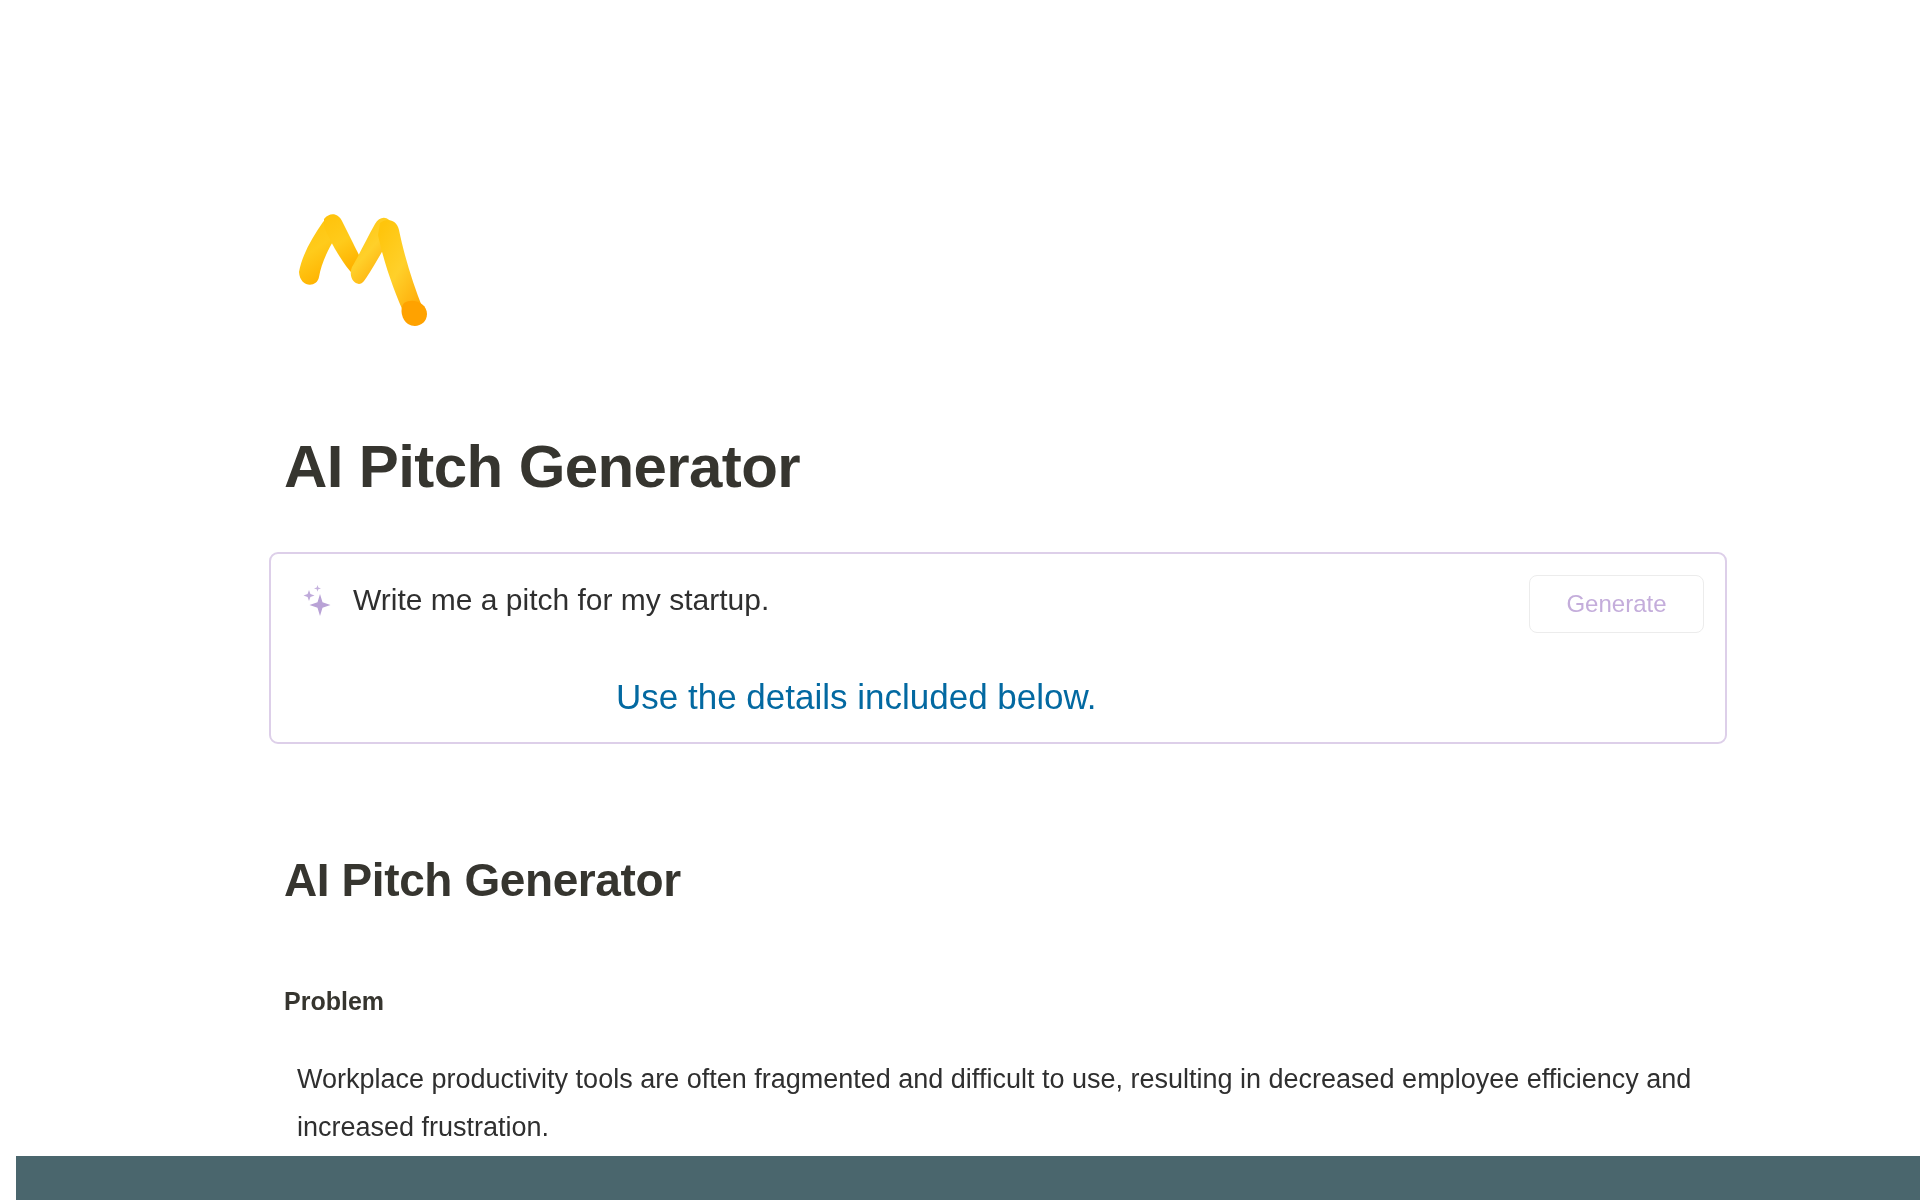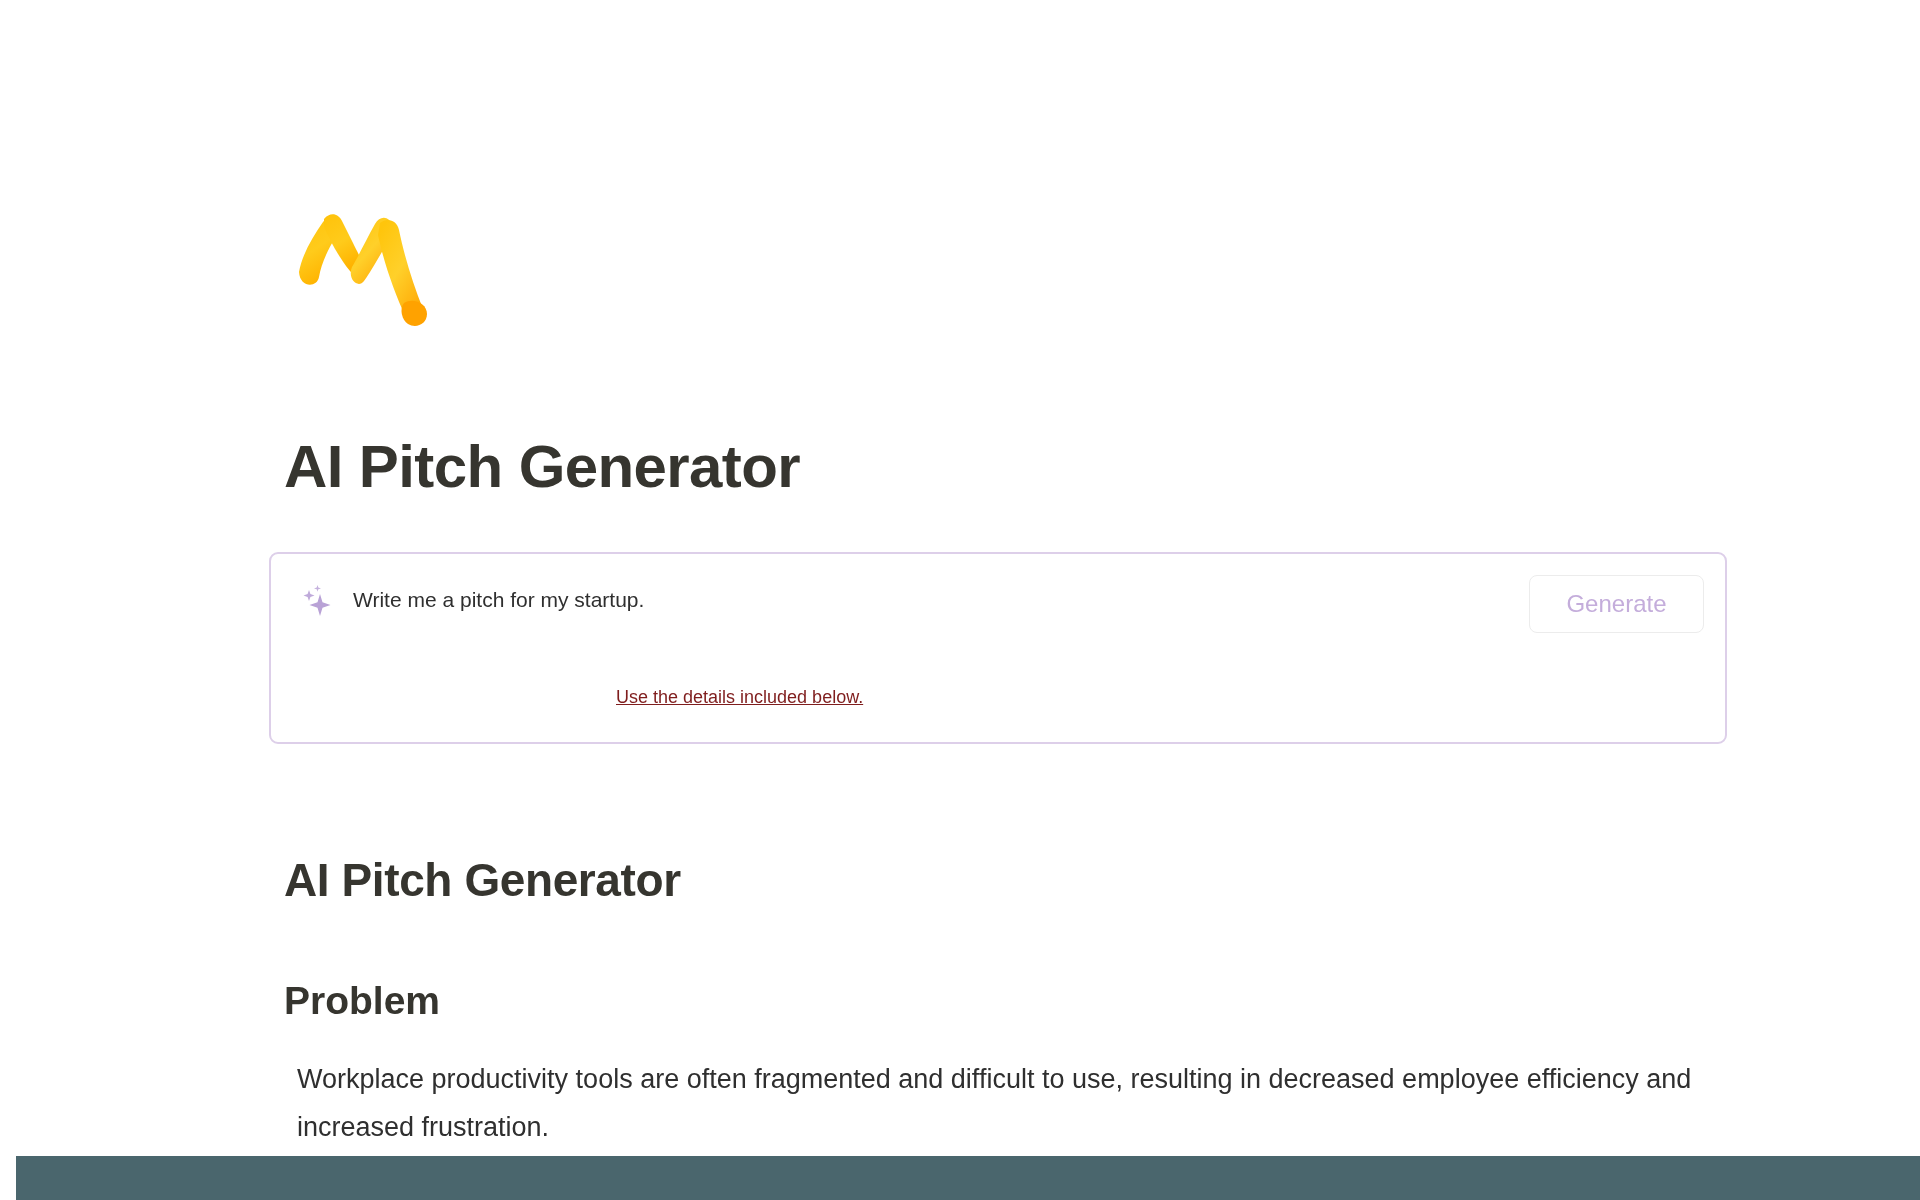--- a/index.html
+++ b/index.html
@@ -68,34 +68,33 @@
   }
   .sparkle-icon {
     width: 34px;
     height: 34px;
     margin-right: 18px;
     flex: none;
     margin-top: 3px;
   }
   .sparkle-icon svg { display:block; }
   .prompt-line-1 {
-    font-size: 21px;
+    font-size: 30px;
     line-height: 38px;
     color: #2f2f2f;
     white-space: nowrap;
   }
   .prompt-line-2 {
     position: absolute;
     left: 345px;
     top: 124px;
-    font-size: 18px;
+    font-size: 35px;
     line-height: 38px;
-    color: #7f1d1d;
-    white-space: nowrap;
-    text-decoration: underline;
+    color: #0369a1;
+    white-space: nowrap;
   }
   .generate-btn {
     position: absolute;
     right: 21px;
     top: 21px;
     width: 175px;
     height: 58px;
     box-sizing: border-box;
     border: 1.5px solid #ececec;
     border-radius: 8px;
@@ -119,21 +118,21 @@
     line-height: 56px;
     font-weight: bold;
     color: #36352f;
     letter-spacing: -0.4px;
     white-space: nowrap;
   }
   .section-heading {
     position: absolute;
     left: 268px;
     top: 980px;
-    font-size: 39px;
+    font-size: 25px;
     line-height: 42px;
     font-weight: bold;
     color: #36352f;
     white-space: nowrap;
   }
   .section-body {
     position: absolute;
     left: 268px;
     top: 1055px;
     width: 1400px;

